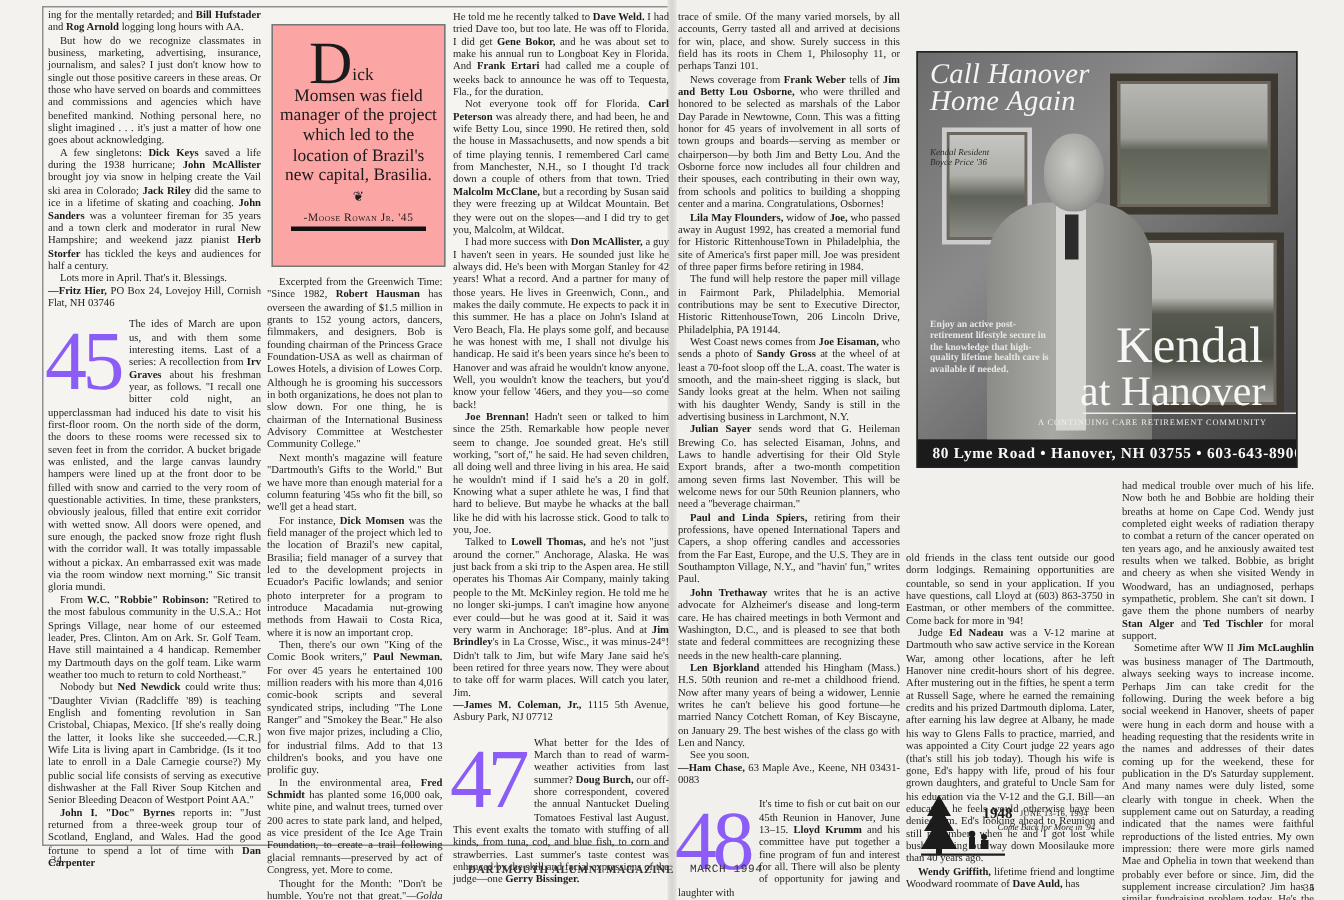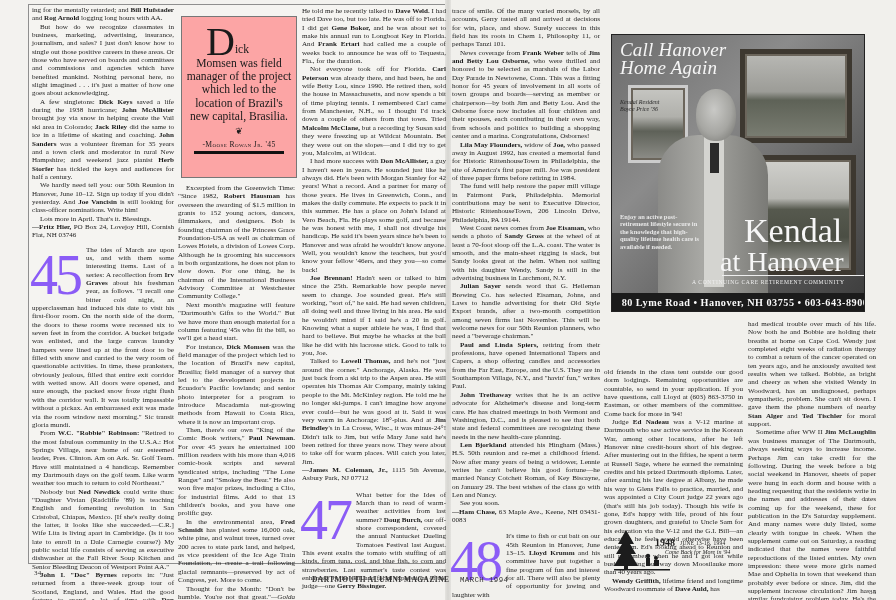--- a/index.html
+++ b/index.html
@@ -92,21 +92,20 @@
 </div>
 <div class="page page-right">
   
 </div>
 <div class="gutter"></div>
 
 <div class="col c1">
   <p class="noind"><span>ing for the mentally retarded; and </span><b>Bill Hufstader</b><span> and </span><b>Rog Arnold</b><span> logging long hours with AA.</span></p>
   <p>But how do we recognize classmates in business, marketing, advertising, insurance, journalism, and sales? I just don't know how to single out those positive careers in these areas. Or those who have served on boards and committees and commissions and agencies which have benefited mankind. Nothing personal here, no slight imagined . . . it's just a matter of how one goes about acknowledging.</p>
   <p><span>A few singletons: </span><b>Dick Keys</b><span> saved a life during the 1938 hurricane; </span><b>John McAllister</b><span> brought joy via snow in helping create the Vail ski area in Colorado; </span><b>Jack Riley</b><span> did the same to ice in a lifetime of skating and coaching. </span><b>John Sanders</b><span> was a volunteer fireman for 35 years and a town clerk and moderator in rural New Hampshire; and weekend jazz pianist </span><b>Herb Storfer</b><span> has tickled the keys and audiences for half a century.</span></p>
-  <p><span>We hardly need tell you: our 50th Reunion in Hanover, June 10–12. Sign up today if you didn't yesterday. And </span><b>Joe Vancisin</b><span> is still looking for class-officer nominations. Write him!</span></p>
   <p>Lots more in April. That's it. Blessings.</p>
   <p class="sig"><b>—Fritz Hier,</b><span> PO Box 24, Lovejoy Hill, Cornish Flat, NH 03746</span></p>
   <div style="height:6px"></div>
   <p class="noind"><span class="num-big">45</span><span>The ides of March are upon us, and with them some interesting items. Last of a series: A recollection from </span><b>Irv Graves</b><span> about his freshman year, as follows. "I recall one bitter cold night, an upperclassman had induced his date to visit his first-floor room. On the north side of the dorm, the doors to these rooms were recessed six to seven feet in from the corridor. A bucket brigade was enlisted, and the large canvas laundry hampers were lined up at the front door to be filled with snow and carried to the very room of questionable activities. In time, these pranksters, obviously jealous, filled that entire exit corridor with wetted snow. All doors were opened, and sure enough, the packed snow froze right flush with the corridor wall. It was totally impassable without a pickax. An embarrassed exit was made via the room window next morning." Sic transit gloria mundi.</span></p>
   <p><span>From </span><b>W.C. "Robbie" Robinson:</b><span> "Retired to the most fabulous community in the U.S.A.: Hot Springs Village, near home of our esteemed leader, Pres. Clinton. Am on Ark. Sr. Golf Team. Have still maintained a 4 handicap. Remember my Dartmouth days on the golf team. Like warm weather too much to return to cold Northeast."</span></p>
   <p><span>Nobody but </span><b>Ned Newdick</b><span> could write thus: "Daughter Vivian (Radcliffe '89) is teaching English and fomenting revolution in San Cristobal, Chiapas, Mexico. [If she's really doing the latter, it looks like she succeeded.—C.R.] Wife Lita is living apart in Cambridge. (Is it too late to enroll in a Dale Carnegie course?) My public social life consists of serving as executive dishwasher at the Fall River Soup Kitchen and Senior Bleeding Deacon of Westport Point AA."</span></p>
   <p><b>John I. "Doc" Byrnes</b><span> reports in: "Just returned from a three-week group tour of Scotland, England, and Wales. Had the good fortune to spend a lot of time with </span><b>Dan Carpenter</b></p>
 </div>
 
 <div class="pull-quote">

